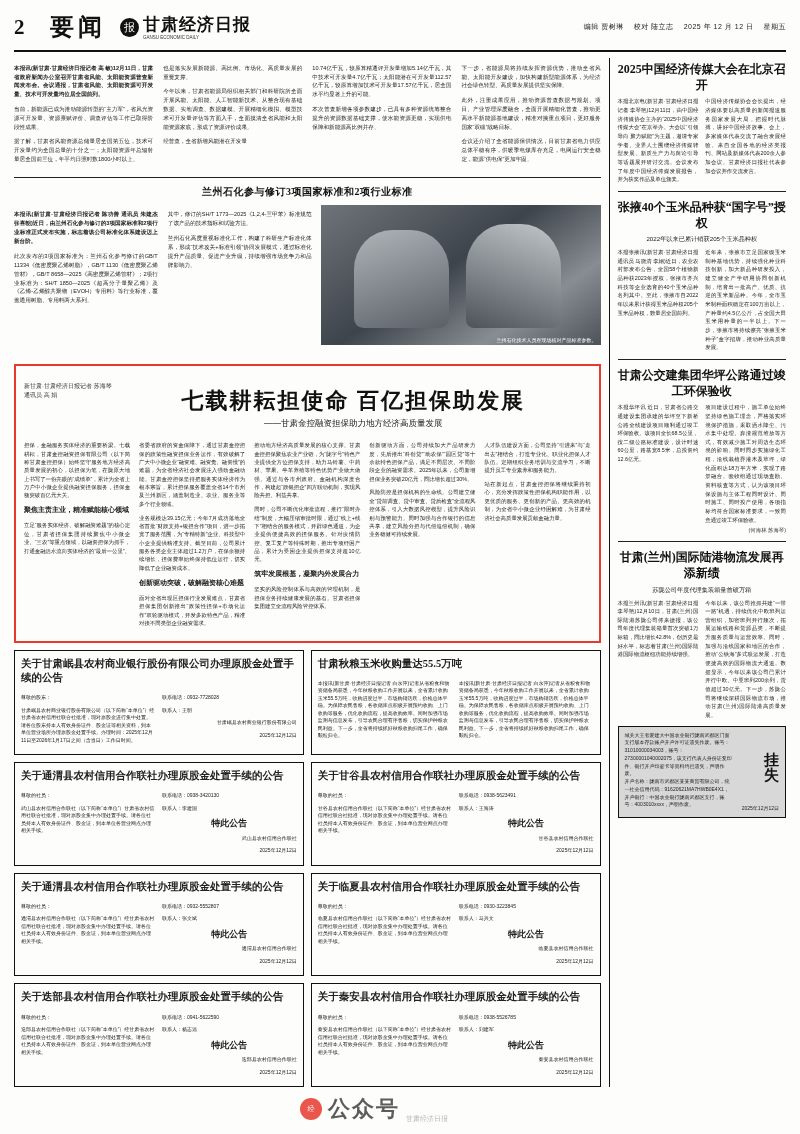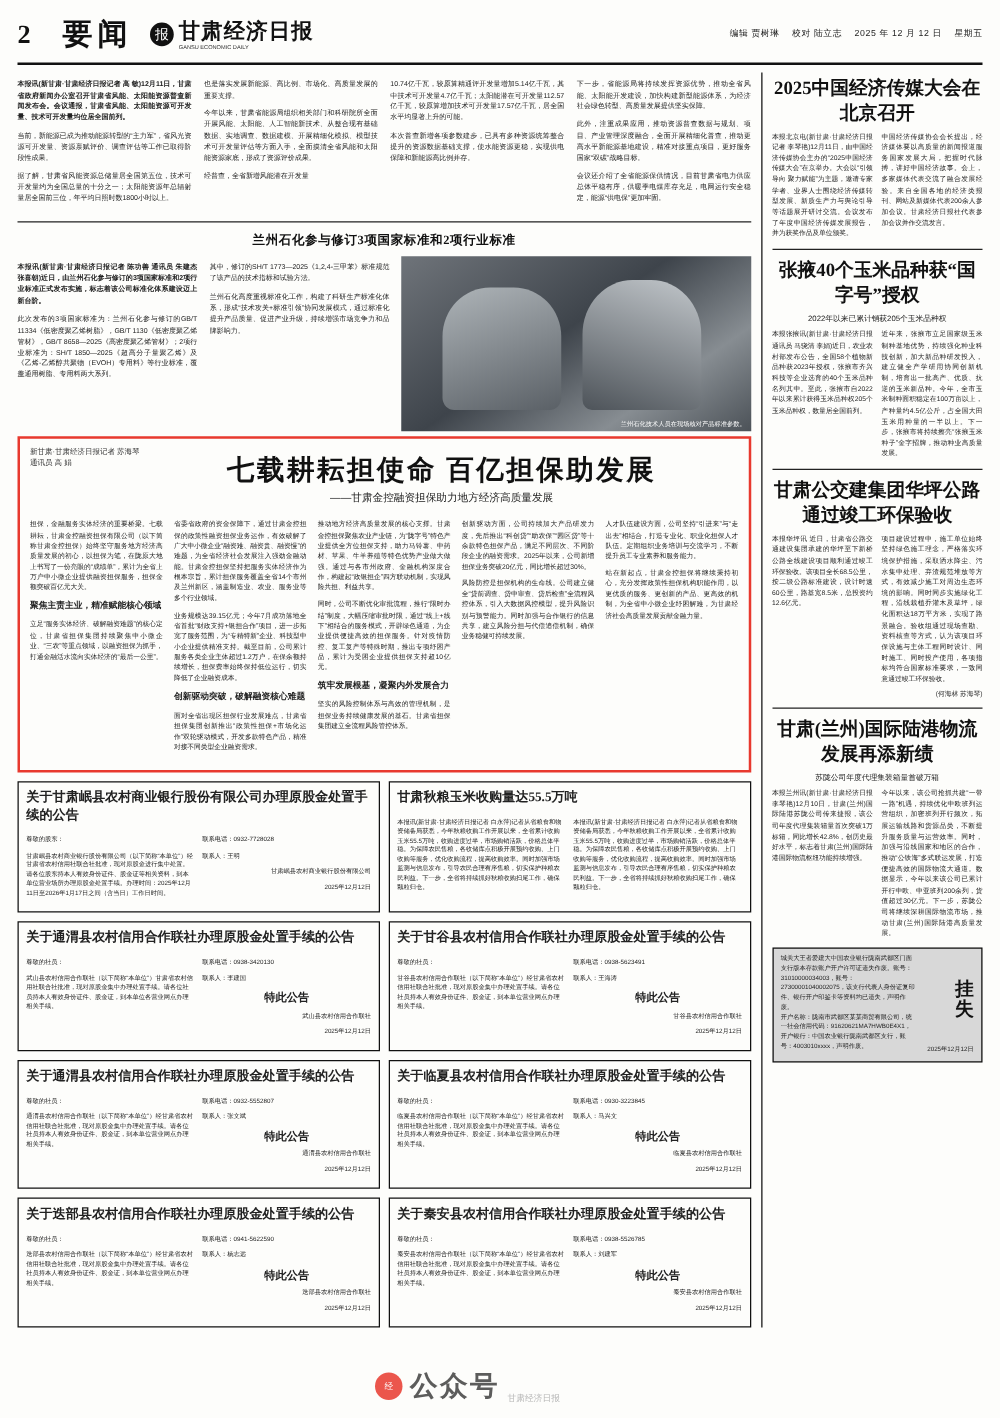--- a/index.html
+++ b/index.html
@@ -85,22 +85,22 @@
     content:"";position:absolute;left:52%;top:14%;width:34%;height:74%;
     background:linear-gradient(200deg,#c2c7cb,#4d5359);
     border-radius:42% 42% 8% 8%;
   }
   .photo-cap{
     font-size:5px;color:#fff;position:absolute;bottom:2px;right:4px;z-index:3;
   }
   
   .feature{
     border:2.5px solid #e8392e;
-    padding:6px 8px 8px 8px;
-    margin-top:4px;
+    padding:16px 8px 8px 8px;
+    margin-top:19px;
   }
   .feat-kicker{font-size:6px;color:#333;}
   .feat-title{
     font-size:22px;font-weight:bold;text-align:center;letter-spacing:2px;
     font-family:"Liberation Serif",serif;margin:4px 0 2px 0;
   }
   .feat-sub{font-size:8.5px;text-align:center;color:#222;margin-bottom:6px;}
   .feat-cols{display:flex;gap:9px;font-size:5.4px;line-height:1.55;text-align:justify;color:#222;}
   .feat-cols > div{flex:1;}
   .feat-sec{font-weight:bold;font-size:7px;margin:4px 0 2px 0;}
@@ -113,21 +113,21 @@
   .notice h4{
     font-size:10.5px;text-align:left;margin:1px 0 4px 0;font-weight:bold;
     font-family:"Liberation Serif",serif;line-height:1.35;
   }
   .notice .sign{text-align:right;margin-top:3px;}
   .notice .two{display:flex;gap:6px;}
   .notice .two>div{flex:1;}
   .ncap{font-size:9px;font-weight:bold;text-align:center;margin:2px 0 4px;}
   
   .r-head{
-    font-size:15px;font-weight:bold;text-align:center;
+    font-size:12px;font-weight:bold;text-align:center;
     font-family:"Liberation Serif",serif;margin:3px 0 4px 0;line-height:1.35;
   }
   .r-sub{font-size:6.2px;text-align:center;color:#222;margin-bottom:4px;}
   .r-body2{display:flex;gap:7px;}
   .r-body2>div{flex:1;font-size:5.4px;line-height:1.6;text-align:justify;color:#222;}
   .byline{font-size:5.4px;text-align:right;color:#333;margin-top:3px;}
   .ad-box{
     border:1px solid #111;background:#d8d8d8;margin-top:6px;padding:5px 6px;
     font-size:5px;line-height:1.55;color:#222;position:relative;height:92px;box-sizing:border-box;
   }

